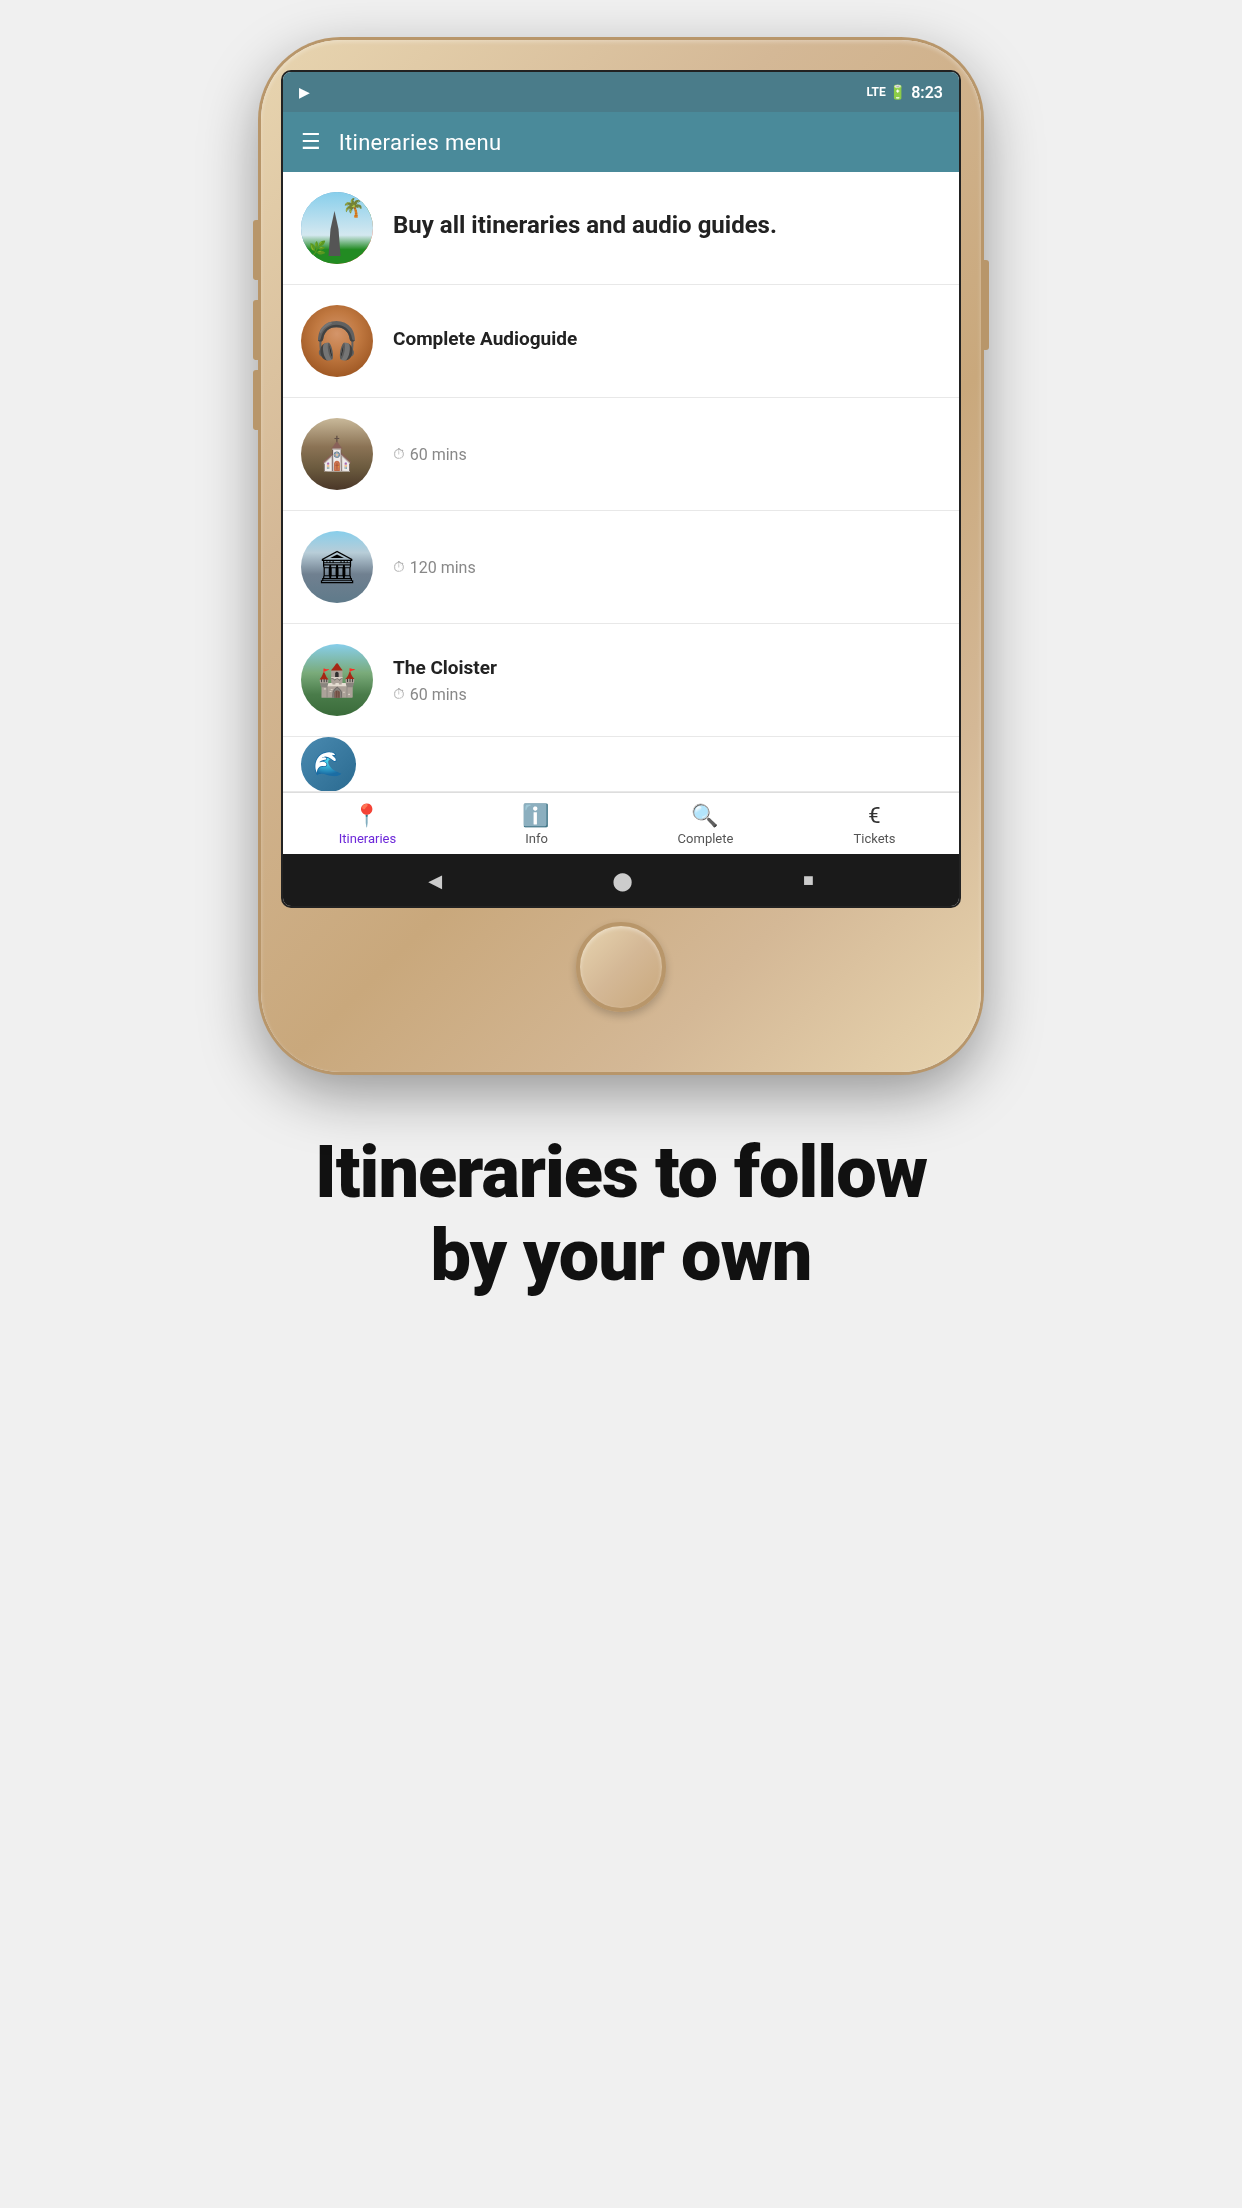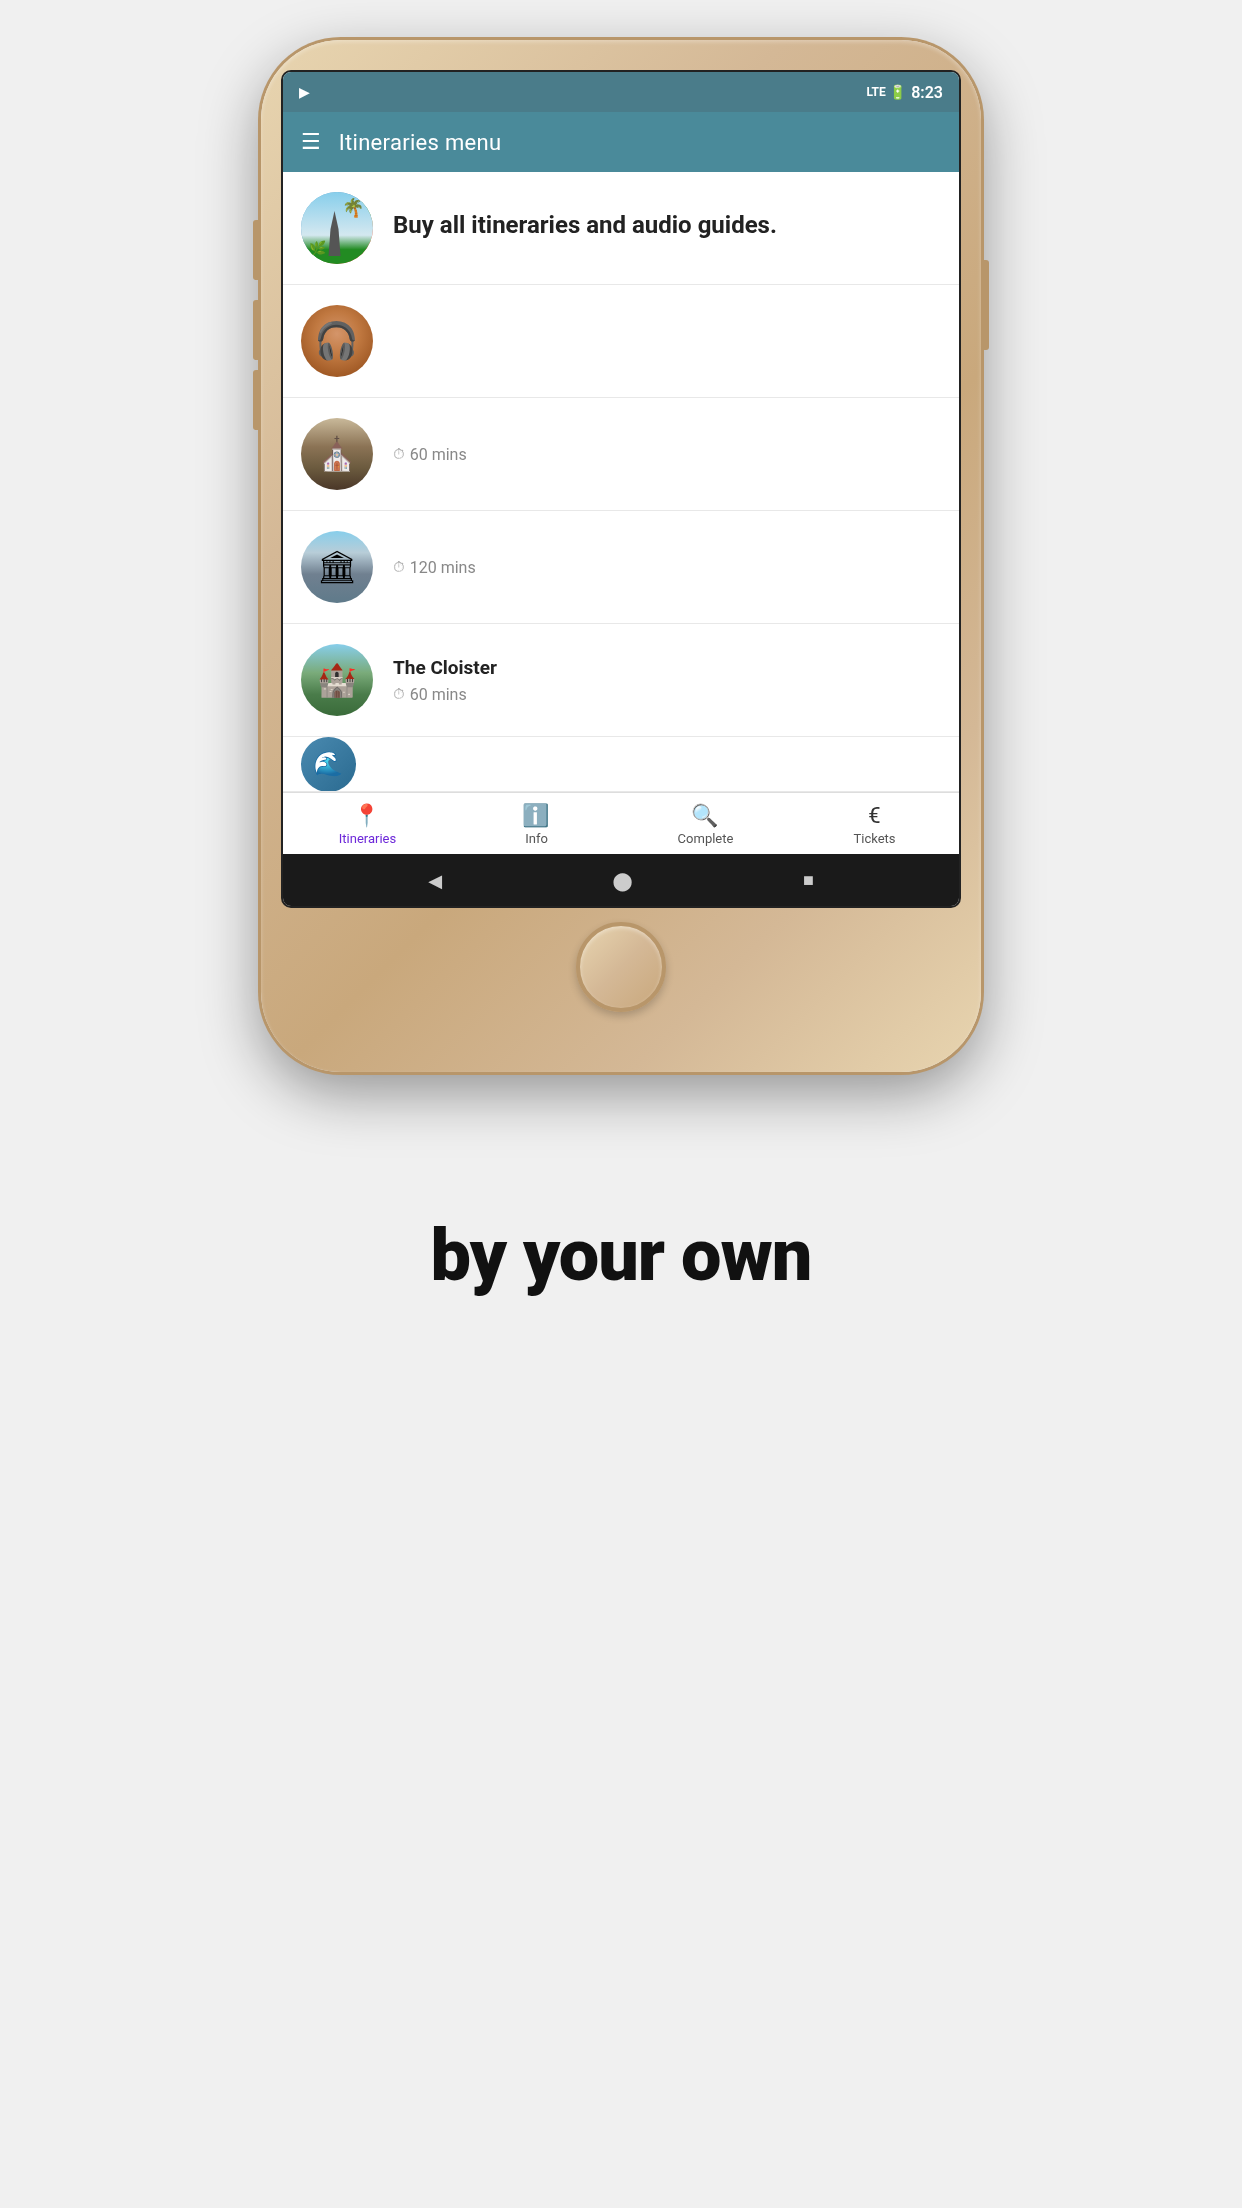--- a/index.html
+++ b/index.html
@@ -398,20 +398,23 @@
             <div class="item-title">Buy all itineraries and audio guides.</div>
           </div>
         </div>
 
         <div class="menu-item">
           <div class="item-thumbnail thumb-audio">
             <div class="thumb-audio-content">
               <span style="font-size:36px;">🎧</span>
             </div>
           </div>
+          <div class="item-text">
+            <div class="item-title">Complete Audioguide</div>
+          </div>
         </div>
 
         <div class="menu-item">
           <div class="item-thumbnail thumb-church1">
             <div class="thumb-church1-content">
               <span style="font-size:32px;">⛪</span>
             </div>
           </div>
           <div class="item-text">
             <div class="item-duration">
@@ -494,16 +497,16 @@
 
     </div>
 
     <div class="home-button"></div>
 
   </div>
 </div>
 
 <div class="caption-section">
   <div class="caption-title">
-    <br>
+    <span>Itineraries to follow</span><br>
     <span>by your own</span>
   </div>
 </div>
 
 </body></html>

